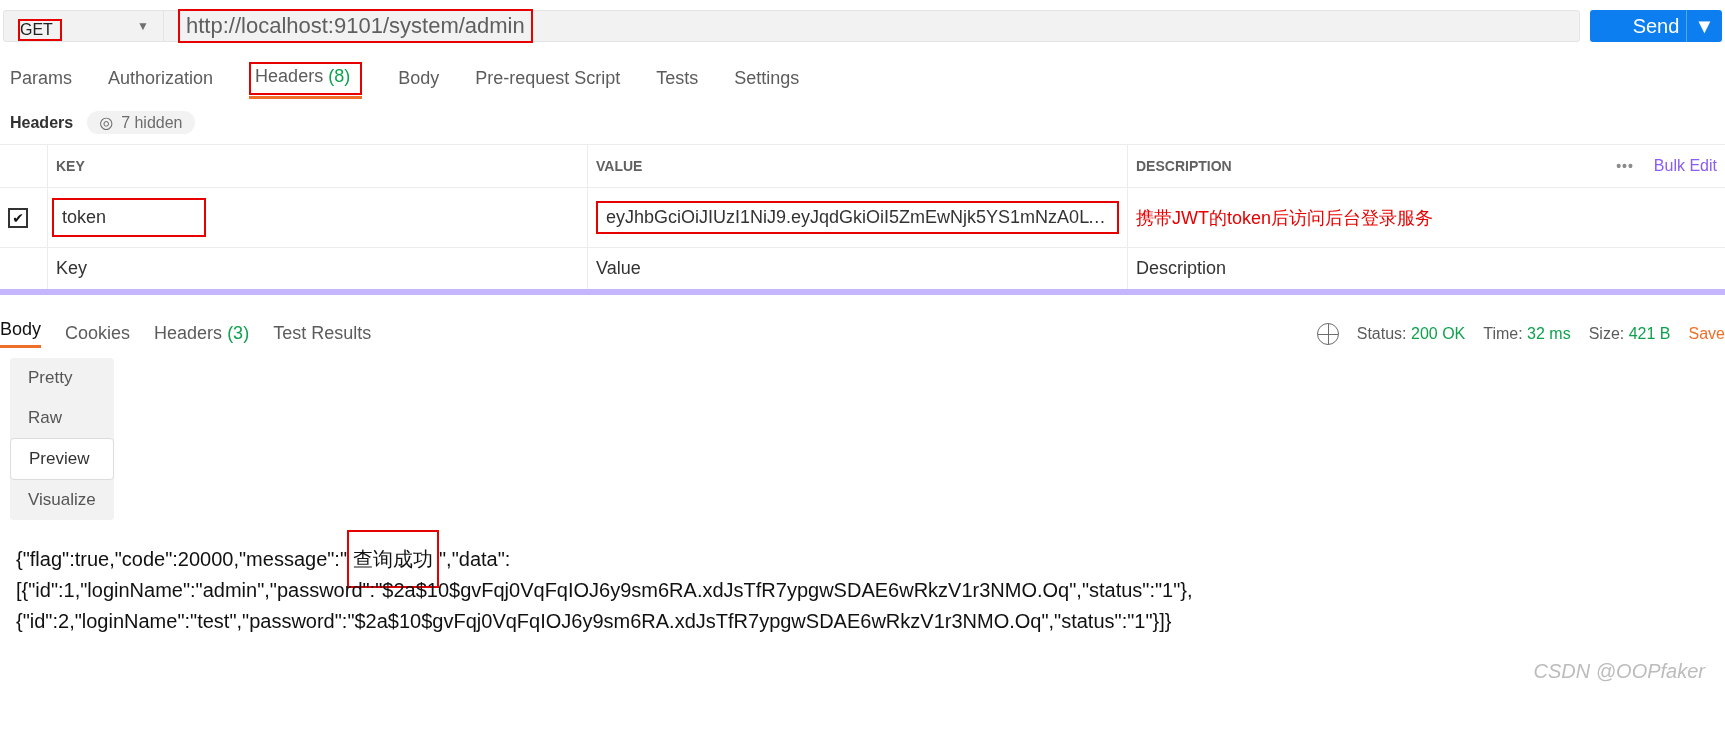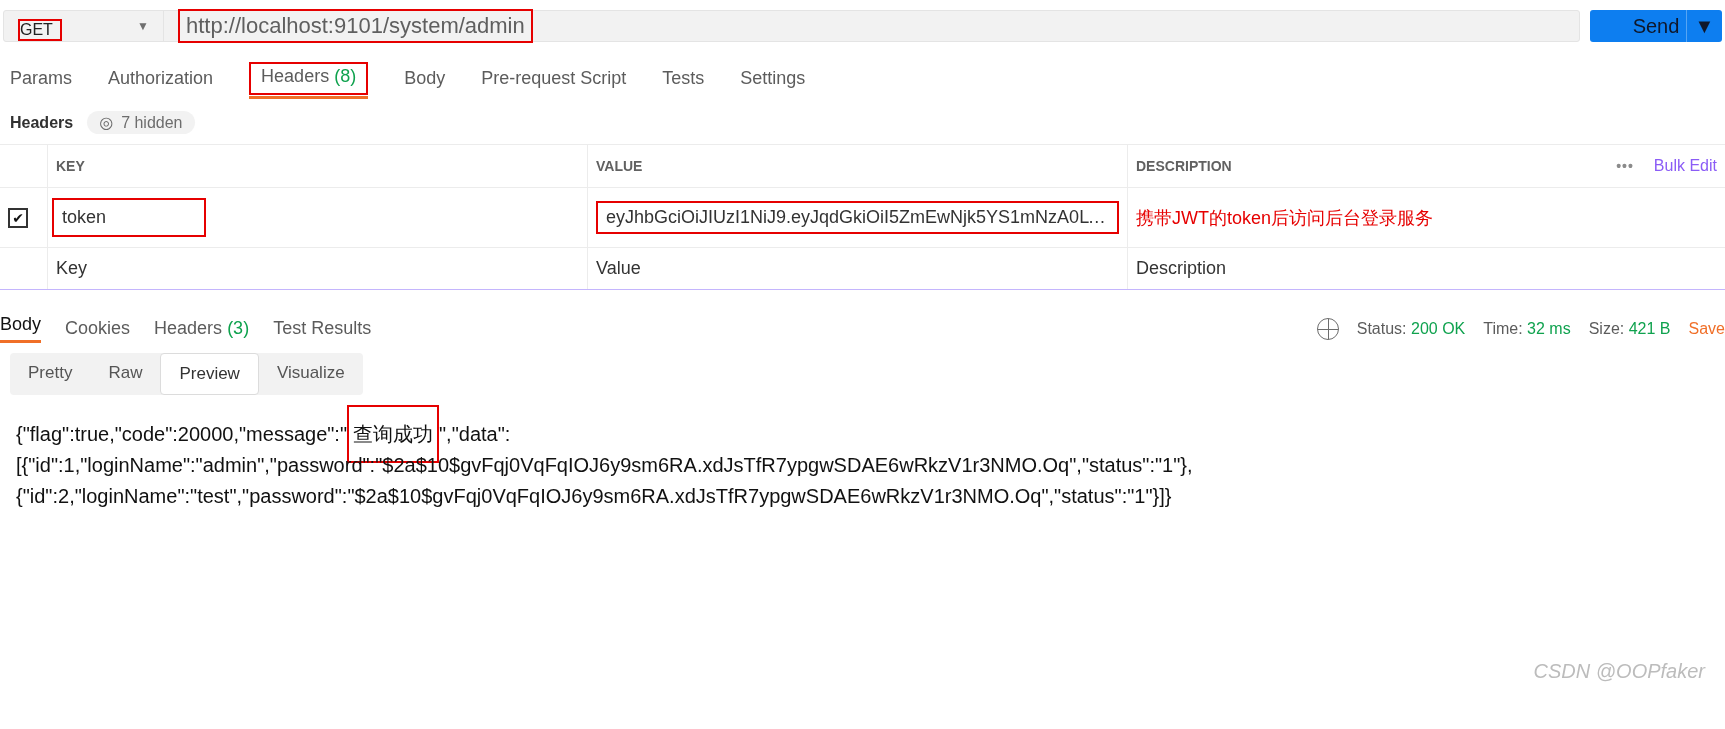--- a/index.html
+++ b/index.html
@@ -8,37 +8,37 @@
     
     .top-row { display:flex; align-items:stretch; padding:10px 3px 8px 3px; gap:10px; }
     .method-input-group { flex:1; display:flex; border:1px solid #e4e4e4; border-radius:3px; background:#f2f2f2; height:32px; }
     .method-box { position:relative; width:160px; border-right:1px solid #e4e4e4; display:flex; align-items:center; padding:0 14px; }
     .method-label-wrap { position:absolute; top:8px; width:44px; text-align:left; }
     .red-box { border:2px solid #e60000; }
     .method-caret { margin-left:auto; color:#6f6f6f; font-size:12px; }
     .url-wrap { flex:1; display:flex; align-items:center; padding:0 14px; }
     .url-red { padding:2px 6px; }
     .url-text { font-size:22px; color:#5f5f5f; }
-    .send-box { width:132px; background:#0d7ef0; border-radius:3px; display:flex; align-items:center; justify-content:center; color:#0f172a; font-size:20px; position:relative; }
+    .send-box { width:132px; background:#0d7ef0; border-radius:3px; display:flex; align-items:center; justify-content:center; color:#ffffff; font-size:20px; position:relative; }
     .send-split { position:absolute; right:0; top:0; bottom:0; width:36px; border-left:1px solid rgba(255,255,255,.3); display:flex; align-items:center; justify-content:center; }
 
     
     .req-tabs { display:flex; align-items:center; gap:36px; padding:12px 10px 0 10px; font-size:18px; color:#5c5c5c; }
     .req-tabs span { cursor:pointer; }
-    .headers-tab { border:2px solid #e60000; padding:2px 10px 6px 10px; position:relative; }
+    .headers-tab { border:2px solid #e60000; padding:2px 10px 6px 4px; position:relative; }
     .headers-tab .cnt { color:#0fa24e; }
     .headers-tab::after { content:""; position:absolute; left:-2px; right:-2px; bottom:-6px; height:3px; background:#f06f28; }
 
     
     .headers-strip { display:flex; align-items:center; gap:14px; padding:16px 10px 10px 10px; }
     .headers-strip b { font-weight:600; color:#313131; }
     .hidden-pill { background:#f2f2f2; border-radius:14px; padding:2px 12px; font-size:16px; color:#6d6d6d; display:flex; align-items:center; gap:8px; }
 
     
-    .htbl { border-top:1px solid #ececec; border-bottom:1px solid #c4b5fd; }
+    .htbl { border-top:1px solid #ececec; border-bottom:6px solid #c4b5fd; }
     .hcols { display:grid; grid-template-columns:48px 540px 540px 1fr; }
     .hhdr { font-size:14px; font-weight:700; color:#616161; padding:12px 8px; border-right:1px solid #ececec; display:flex; align-items:center; }
     .hhdr:last-child { border-right:none; justify-content:space-between; }
     .kebab { color:#8b8b8b; letter-spacing:1px; }
     .bulk { color:#8b5cf6; font-size:16px; font-weight:400; }
     .hrow .cell { border-top:1px solid #ececec; border-right:1px solid #ececec; padding:10px 8px; font-size:18px; color:#333; display:flex; align-items:center; }
     .hrow .cell:last-child { border-right:none; }
     .chk { width:20px; height:20px; border:2px solid #333; display:inline-flex; align-items:center; justify-content:center; background:#fff; color:#111; font-size:14px; }
     .red-around { border:2px solid #e60000; padding:7px 8px; margin-left:-4px; }
     .red-wide { border:2px solid #e60000; padding:4px 8px; width:100%; overflow:hidden; text-overflow:ellipsis; white-space:nowrap; }
@@ -50,21 +50,21 @@
     .resp-tabs .body-tab { color:#111; position:relative; padding-bottom:8px; }
     .resp-tabs .body-tab::after { content:""; position:absolute; left:0; right:0; bottom:0; height:3px; background:#f06f28; }
     .resp-right { margin-left:auto; display:flex; align-items:center; gap:18px; font-size:16px; }
     .globe { width:22px;height:22px;border:1.5px solid #6d6d6d;border-radius:50%;position:relative;}
     .globe::before{content:"";position:absolute;left:50%;top:0;bottom:0;width:1px;background:#6d6d6d;}
     .globe::after{content:"";position:absolute;top:50%;left:0;right:0;height:1px;background:#6d6d6d;}
     .grn { color:#0fa24e; }
     .save { color:#f06f28; }
 
     
-    .view-tabs { display:inline-flex; background:#f2f2f2; border-radius:4px; margin:10px 0 18px 10px; }
+    .view-tabs { display:inline-flex; background:#f2f2f2; border-radius:4px; margin:10px 0 18px 10px;flex-direction:column; }
     .view-tabs span { padding:10px 18px; font-size:17px; color:#555; }
     .view-tabs .on { background:#fff; border:1px solid #dcdcdc; border-radius:4px; color:#333; }
 
     
     .preview { font-size:20px; padding:6px 16px; line-height:1.55; color:#111; }
     .msg-red { border:2px solid #e60000; padding:16px 4px; }
 
     .watermark { position:fixed; right:20px; bottom:46px; color:#bcbcbc; font-style:italic; font-size:20px; }
   </style>
 </head>

